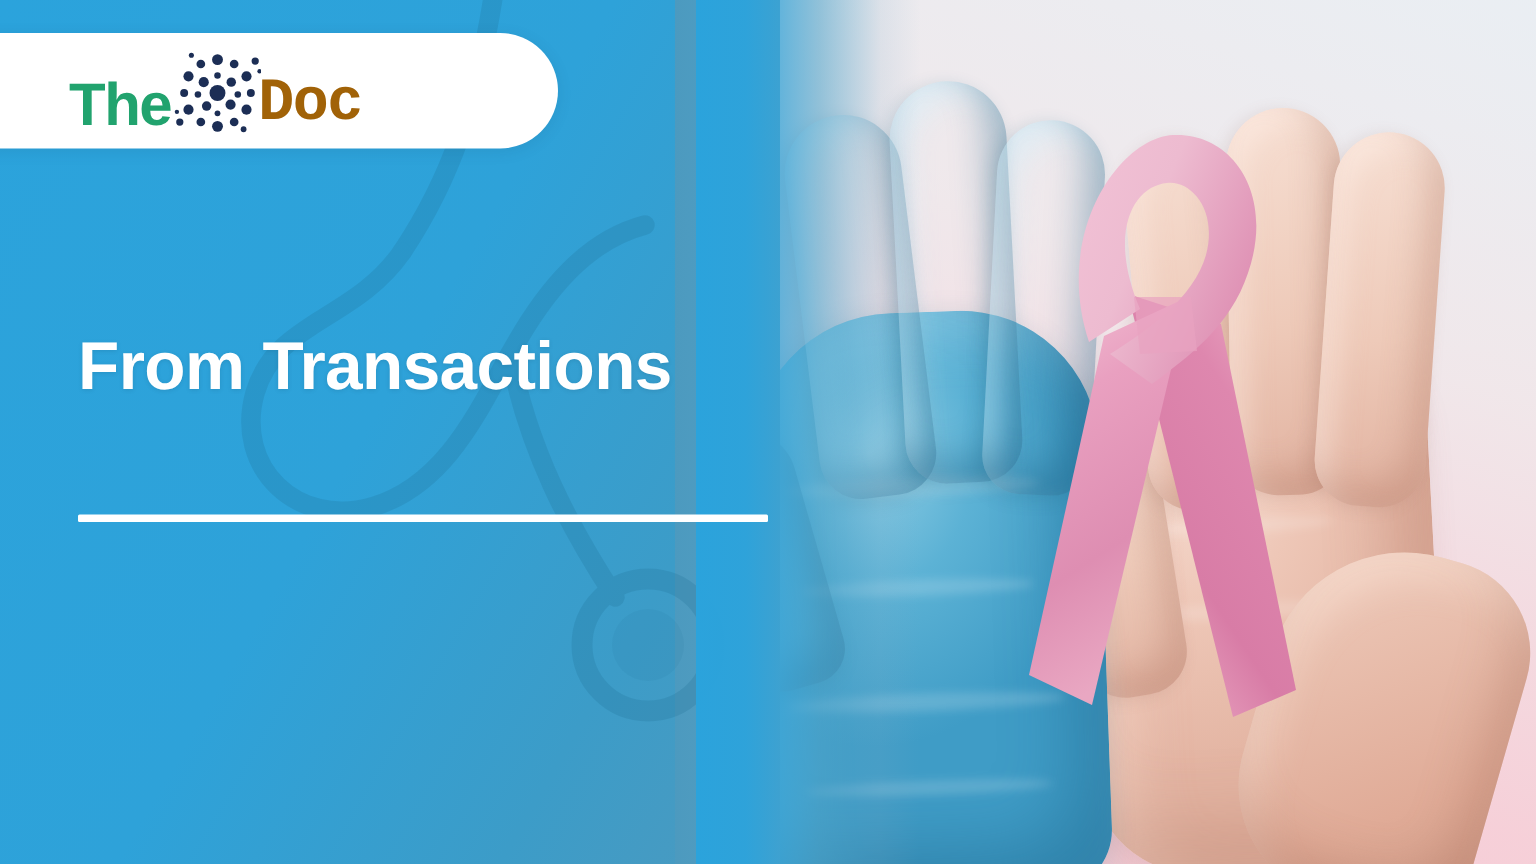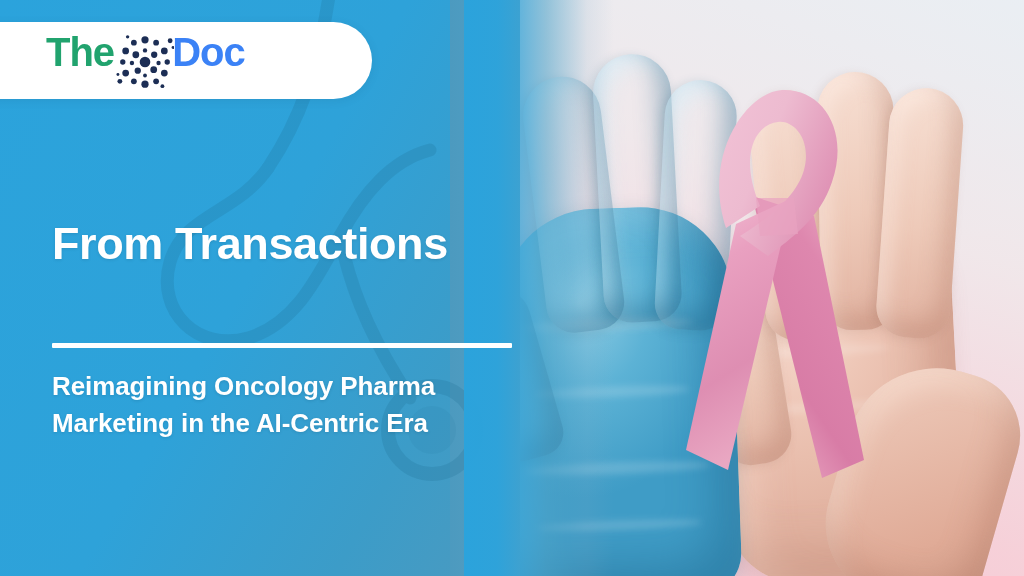--- a/index.html
+++ b/index.html
@@ -166,25 +166,25 @@
     width:412px;height:77px;
     background:#ffffff;
     border-radius:0 40px 40px 0;
     display:flex;align-items:center;
     padding-left:86px;
     z-index:12;
     box-shadow:0 2px 10px rgba(20,60,90,.10);
   }
   .logo-text{
     font-size:40px;font-weight:800;letter-spacing:-1px;
-    line-height:1;display:flex;align-items:flex-start;
+    line-height:1;display:flex;align-items:flex-end;
   }
   .logo-the{color:#21A36E;}
   .logo-nco{color:#152C55;}
-  .logo-doc{color:#3b82f6;}
+  .logo-doc{color:#a16207;font-family:Liberation Mono, monospace;}
   .logo-mark{
     width:58px;height:58px;margin:0 -2px 0 2px;
     display:inline-block;position:relative;top:1px;
   }
   .logo-mark svg{width:100%;height:100%;display:block;}
 
   
   .headline{
     position:absolute;left:52px;top:218px;
     width:470px;
@@ -309,24 +309,20 @@
         <circle cx="432" cy="430" r="24" fill="#1d6e93" opacity=".45"></circle>
       </svg>
     </div>
 
     <div class="headline">
       <span>From Transactions</span>
     </div>
 
     <div class="divider"></div>
 
-    <div class="subtitle">
-      <span>Reimagining Oncology Pharma</span>
-      <span class="s2">Marketing in the AI-Centric Era</span>
-    </div>
   </div>
 
   <div class="logo-pill">
     <div class="logo-text">
       <span class="logo-the">The</span>
       <span class="logo-mark">
         <svg viewBox="0 0 120 120" xmlns="http://www.w3.org/2000/svg">
           <g fill="#1C2E55">
 
             <circle cx="60" cy="14" r="7.5"></circle>

